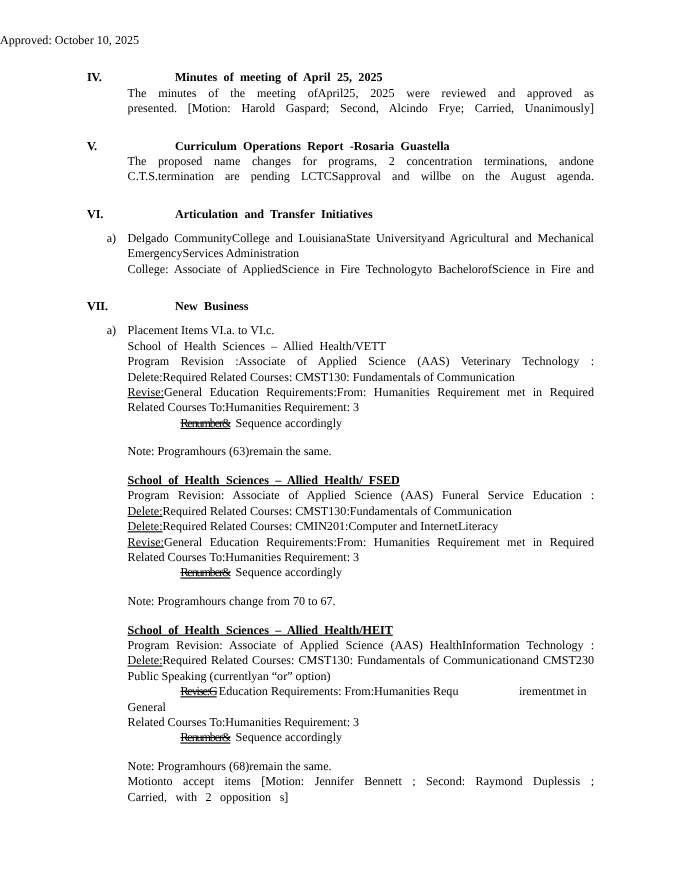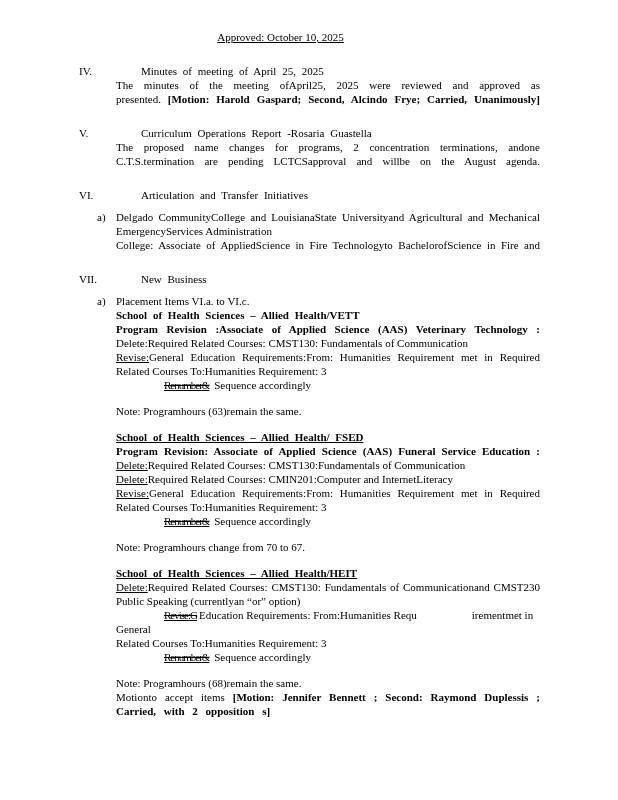--- a/index.html
+++ b/index.html
@@ -9,43 +9,43 @@
   body {
     width: 618px; height: 800px;
     overflow: hidden;
     font-family: "Liberation Serif", serif;
     font-size: 11px;
     line-height: 14px;
     color: #000000;
   }
   .approved {
     padding: 30px 57px 0 0;
-    text-align: center;
-    text-decoration: underline;
+    text-align: left;
   }
   .content {
     padding: 0 78px 0 79px;
   }
   .section-row {
     display: flex;
     margin-top: 20px;
-    font-weight: normal;
+    font-weight: bold;
+    gap: 18px;
   }
   .numeral { width: 38px; flex-shrink: 0; }
   .sec-title { word-spacing: 3px; flex: 1; margin-left: 24px; }
   .item-row { display: flex; margin-top: 8px; }
   .marker { width: 19px; margin-left: 18px; flex-shrink: 0; }
   .item-body { flex: 1; min-width: 0; }
   .lines-block { margin-left: 37px; }
   .line { min-height: 14px; }
   .jl { text-align: justify; text-align-last: justify; }
   .ws { word-spacing: 3px; }
   .ws2 { word-spacing: 5px; }
   .s-n {}
-  .s-b { font-weight: bold; }
+  .s-b { font-weight: normal; }
   .s-u { text-decoration: underline; }
   .s-bu { font-weight: bold; text-decoration: underline; }
   .s-su { text-decoration: underline line-through; letter-spacing: -1px; margin-right: 2px; margin-left: 48px; }
   .gap { display: inline-block; height: 1px; }
   .spacer { height: 12px; }
 </style>
 </head>
 <body>
 
 <div>
@@ -111,20 +111,21 @@
         <div class="line"><span class="s-n">Related Courses To:Humanities Requirement: 3</span></div>
         <div class="line"><span class="s-su">Renumber&amp;</span><span class="s-n"> Sequence accordingly</span></div>
       </div>
       <div class="spacer"></div>
       <div class="lines-block">
         <div class="line"><span class="s-n">Note: Programhours change from 70 to 67.</span></div>
       </div>
       <div class="spacer"></div>
       <div class="lines-block">
         <div class="line ws"><span class="s-bu">School of Health Sciences – Allied Health/HEIT</span></div>
+        <div class="line jl"><span class="s-b">Program Revision: Associate of Applied Science (AAS) HealthInformation Technology :</span></div>
         <div class="line jl"><span class="s-u">Delete:</span><span class="s-n">Required Related Courses: CMST130: Fundamentals of Communicationand CMST230</span></div>
         <div class="line"><span class="s-n">Public Speaking (currentlyan “or” option)</span></div>
         <div class="line"><span class="s-su">Revise:G</span><span class="s-n">Education Requirements: From:Humanities Requ</span><span class="gap" style="width: 55px;"></span><span class="s-n">irementmet in General</span></div>
         <div class="line"><span class="s-n">Related Courses To:Humanities Requirement: 3</span></div>
         <div class="line"><span class="s-su">Renumber&amp;</span><span class="s-n"> Sequence accordingly</span></div>
       </div>
       <div class="spacer"></div>
       <div class="lines-block">
         <div class="line"><span class="s-n">Note: Programhours (68)remain the same.</span></div>
         <div class="line jl"><span class="s-n">Motionto accept items </span><span class="s-b">[Motion: Jennifer Bennett ; Second: Raymond Duplessis ;</span></div>

